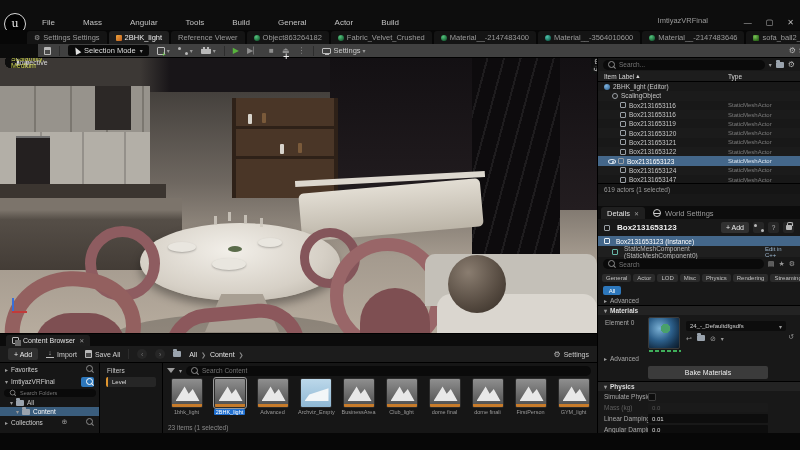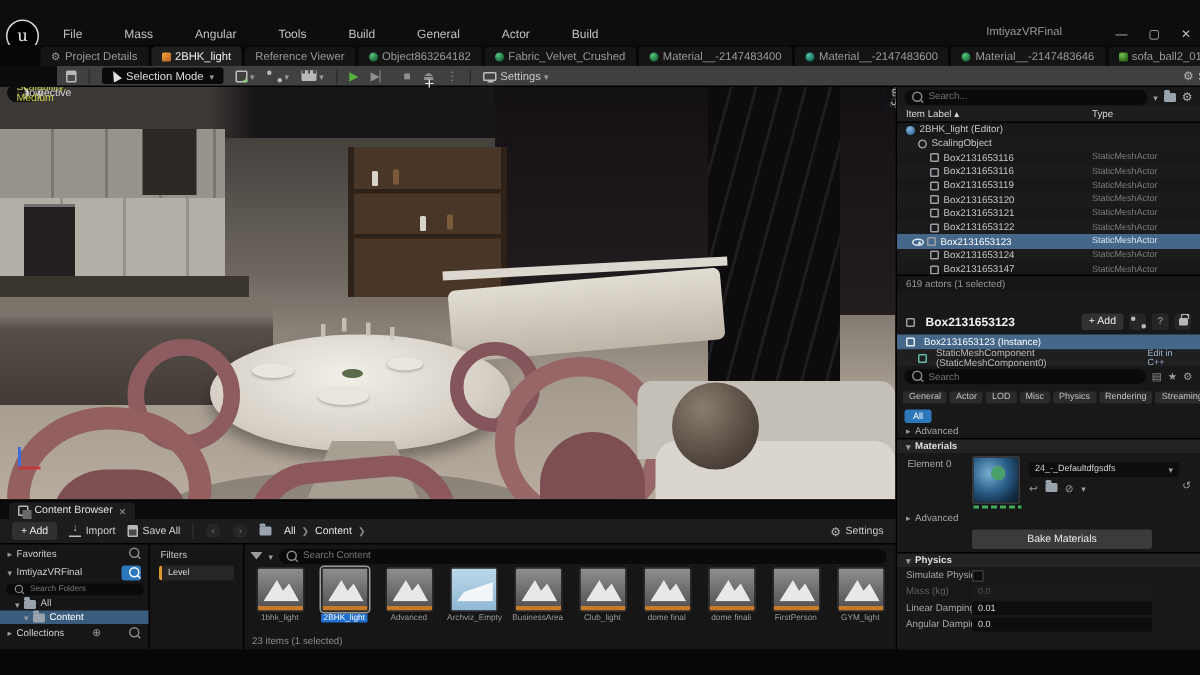--- a/index.html
+++ b/index.html
@@ -227,21 +227,21 @@
     <div class="win-ctrls">
       <span>—</span>
       <span>▢</span>
       <span>✕</span>
     </div>
   </div>
 
   <div class="tabbar" id="tabbar">
   <span class="etab">
     <span class="ti gear">⚙</span>
-    <span class="lab">Project Details</span>
+    <span class="lab">Settings Settings</span>
   </span>
 
   <span class="etab active">
     <span class="ti level"></span>
     <span class="lab">2BHK_light</span>
   </span>
 
   <span class="etab">
 
     <span class="lab">Reference Viewer</span>
@@ -257,21 +257,21 @@
     <span class="lab">Fabric_Velvet_Crushed</span>
   </span>
 
   <span class="etab">
     <span class="ti material-green"></span>
     <span class="lab">Material__-2147483400</span>
   </span>
 
   <span class="etab">
     <span class="ti material-teal"></span>
-    <span class="lab">Material__-2147483600</span>
+    <span class="lab">Material__-3564010600</span>
   </span>
 
   <span class="etab">
     <span class="ti material-green"></span>
     <span class="lab">Material__-2147483646</span>
   </span>
 
   <span class="etab">
     <span class="ti mesh-green"></span>
     <span class="lab">sofa_ball2_01</span>
@@ -494,20 +494,30 @@
     <span class="cube"></span>
     <span class="lab">Box2131653147</span>
     <span class="typ">StaticMeshActor</span>
   </div>
 
 </div>
     <div class="ostatus">619 actors (1 selected)</div>
   </div>
 
   <div class="panel details">
+    <div class="ptabs">
+      <span class="ptab">
+        <span>Details</span>
+        <span class="px">✕</span>
+      </span>
+      <span class="ptab dim">
+        <span class="globe"></span>
+        <span>World Settings</span>
+      </span>
+    </div>
     <div class="dhdr">
       <span class="cube"></span>
       <span class="dname">Box2131653123</span>
       <span class="addbtn">+ Add</span>
       <span class="hic">
           <span class="i-nodes"></span>
         </span>
       <span class="hic">?</span>
       <span class="hic">
           <span class="lock"></span>

